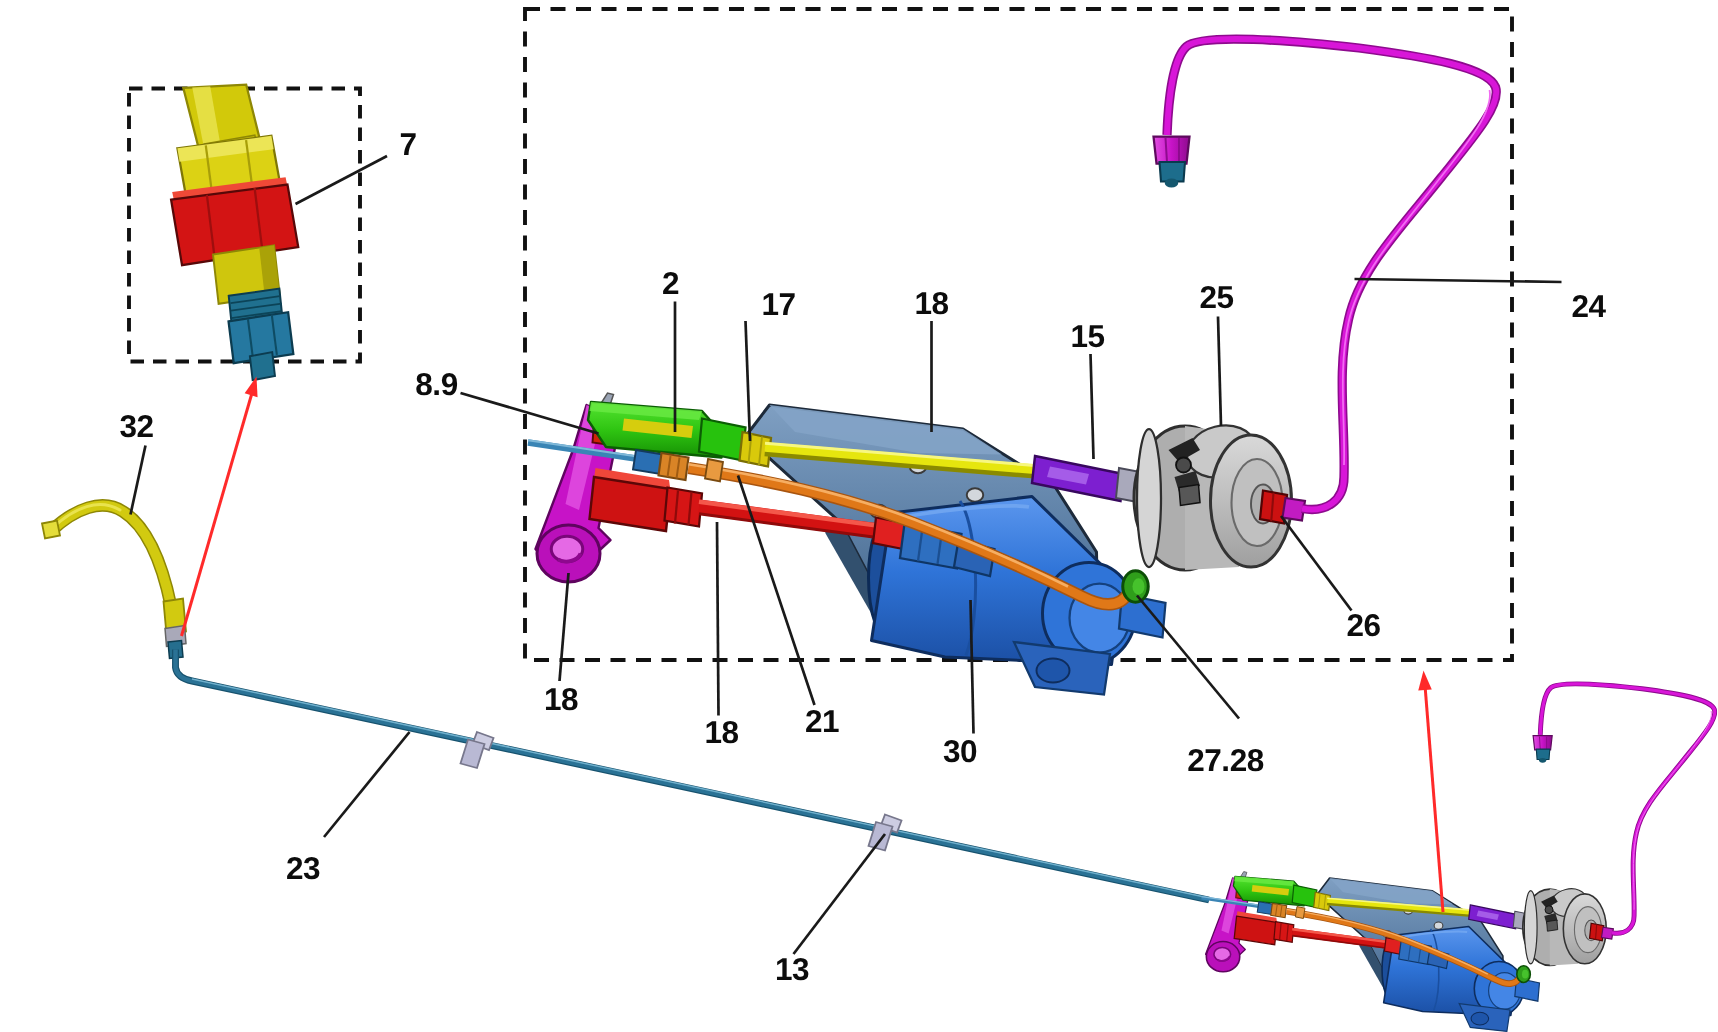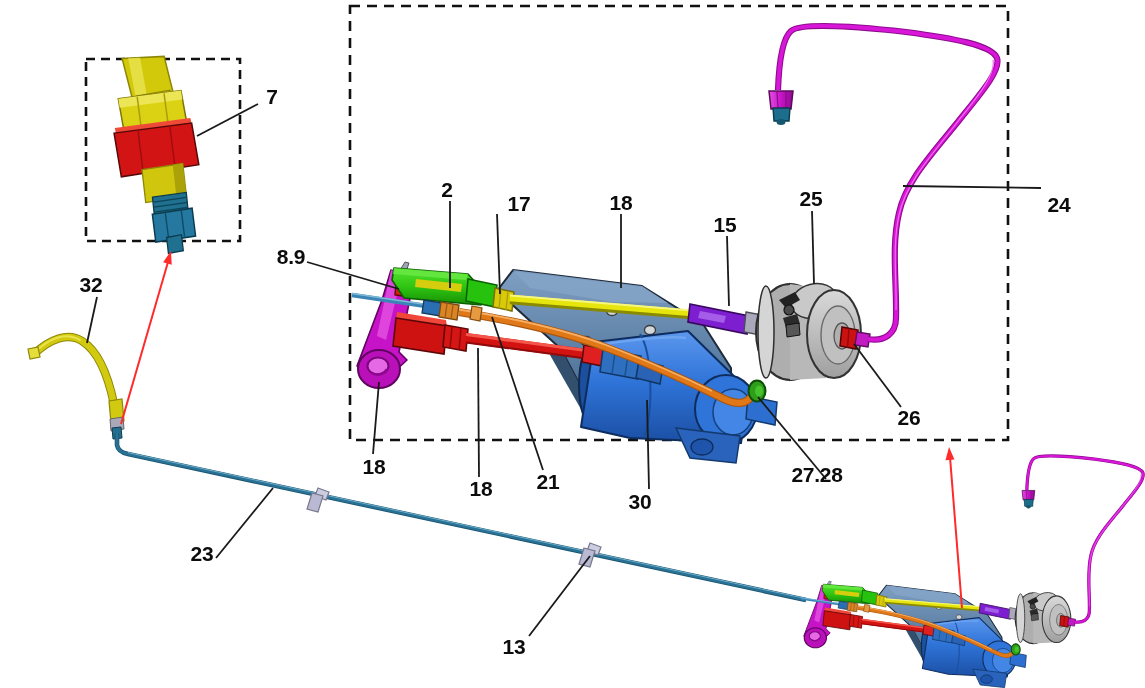--- a/index.html
+++ b/index.html
@@ -265,16 +265,16 @@
   <div class="lbl" style="left:519px;top:204px">17</div>
   <div class="lbl" style="left:621px;top:203px">18</div>
   <div class="lbl" style="left:725px;top:225px">15</div>
   <div class="lbl" style="left:811px;top:199px">25</div>
   <div class="lbl" style="left:1059px;top:205px">24</div>
   <div class="lbl" style="left:909px;top:418px">26</div>
   <div class="lbl" style="left:374px;top:467px">18</div>
   <div class="lbl" style="left:481px;top:489px">18</div>
   <div class="lbl" style="left:548px;top:482px">21</div>
   <div class="lbl" style="left:640px;top:502px">30</div>
-  <div class="lbl" style="left:817px;top:475px">27.28</div>
-  <div class="lbl" style="left:202px;top:554px">23</div>
-  <div class="lbl" style="left:514px;top:647px">13</div>
+  <div class="lbl" style="left:817px;top:508px">27.28</div>
+  <div class="lbl" style="left:202px;top:580px">23</div>
+  <div class="lbl" style="left:528px;top:647px">13</div>
 </div>
 
 </body></html>

